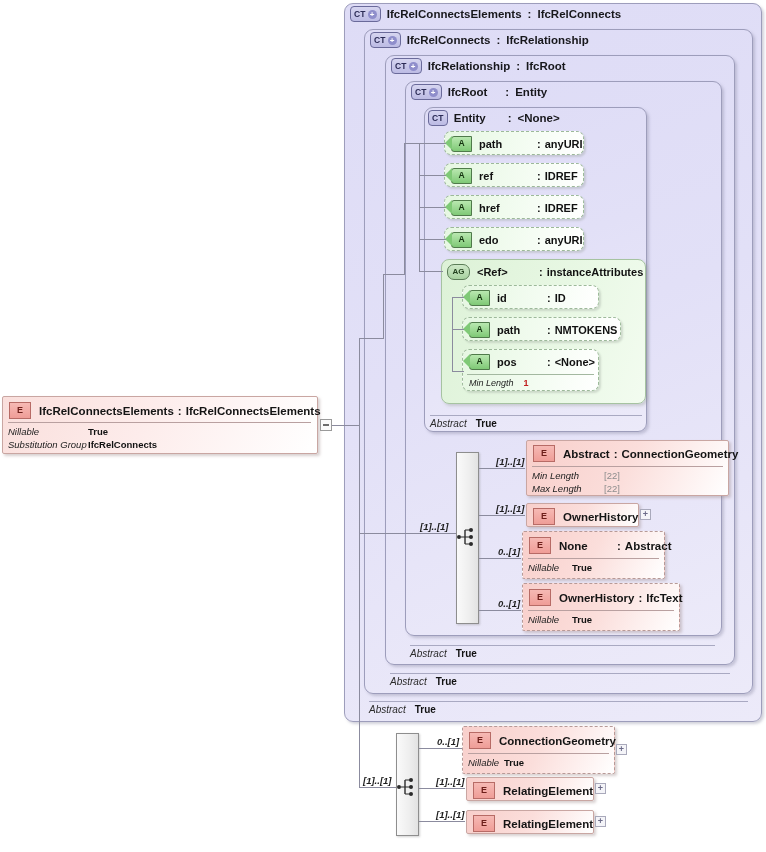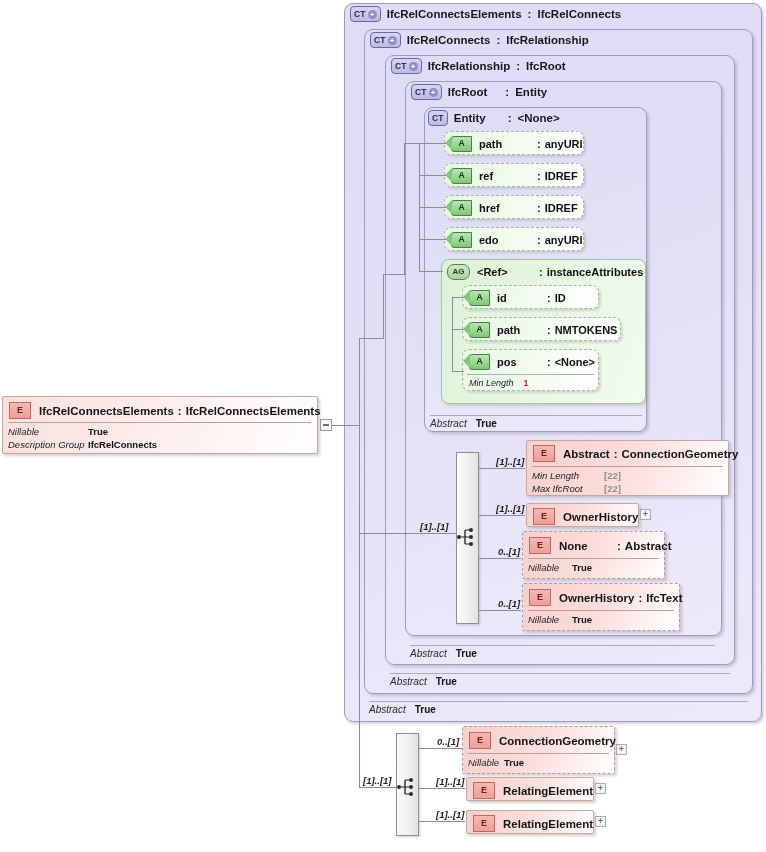--- a/index.html
+++ b/index.html
@@ -103,21 +103,21 @@
     border:1px solid #b76b66;
     color:#6d1f1a;font-size:9px;font-weight:bold;
     text-align:center;line-height:14px;
   }
   .el-sep{position:absolute;height:1px;background:#b9a0a0;}
   .el-props{
     position:absolute;font-size:9.5px;white-space:nowrap;line-height:13px;
   }
   .el-props .k{font-style:italic;color:#222;}
   .el-props .v{font-weight:bold;color:#111;}
-  .el-props .vg{color:#8d8d8d;font-weight:bold;}
+  .el-props .vg{color:#8d8d8d;font-weight:normal;}
   .el-props .prow{display:flex;}
   .el-props .prow .k{width:72px;}
 
   
   .ln{position:absolute;background:#8b8b9e;}
   .lnh{height:1px;}
   .lnv{width:1px;}
   .card{
     position:absolute;font-size:9.5px;font-style:italic;font-weight:bold;
     color:#1d1d1d;white-space:nowrap;
@@ -302,21 +302,21 @@
   <span style="margin:0 4px">:</span>
   <span>IfcRelConnectsElements</span>
 </div>
 <div class="el-sep" style="left:8px;top:422px;width:303px;"></div>
 <div class="el-props" style="left:8px;top:425px;">
   <div class="prow">
     <span class="k" style="width:80px">Nillable</span>
     <span class="v">True</span>
   </div>
   <div class="prow">
-    <span class="k" style="width:80px">Description Group</span>
+    <span class="k" style="width:80px">Substitution Group</span>
     <span class="v">IfcRelConnects</span>
   </div>
 </div>
 <div class="minusbox" style="left:320px;top:419px;"></div>
 <div class="ln lnh" style="left:332px;top:425px;width:28px;"></div>
 
 <div class="ln lnv" style="left:359px;top:338px;height:449px;"></div>
 
 <div class="ln lnh" style="left:359px;top:338px;width:24px;"></div>
 <div class="ln lnv" style="left:383px;top:274px;height:65px;"></div>
@@ -373,21 +373,21 @@
   <span style="margin:0 4px">:</span>
   <span>ConnectionGeometry</span>
 </div>
 <div class="el-sep" style="left:532px;top:466px;width:191px;"></div>
 <div class="el-props" style="left:532px;top:469px;">
   <div class="prow">
     <span class="k">Min Length</span>
     <span class="vg">[22]</span>
   </div>
   <div class="prow">
-    <span class="k">Max IfcRoot</span>
+    <span class="k">Max Length</span>
     <span class="vg">[22]</span>
   </div>
 </div>
 
 <div class="el-box" style="left:526px;top:503px;width:113px;height:24px;"></div>
 <div class="el-title" style="left:533px;top:508px;">
   <span class="e-ic">E</span>
   <span>OwnerHistory</span>
 </div>
 <div class="plusbox" style="left:640px;top:509px;">+</div>

